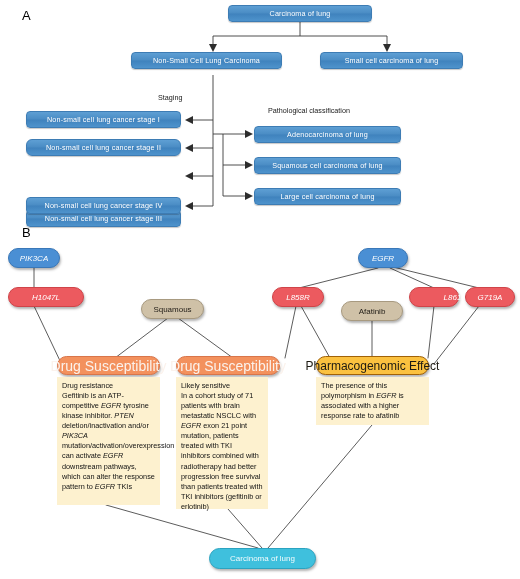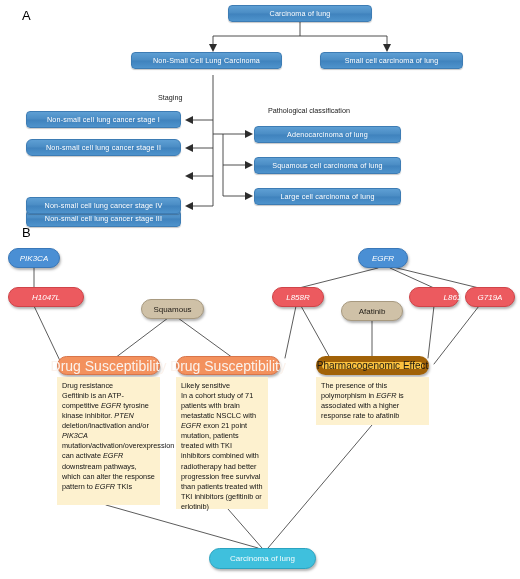--- a/index.html
+++ b/index.html
@@ -93,23 +93,23 @@
     font-size: 8px;
   }
   .n-suscept {
     background: #f3915d;
     border: 1px solid #d9754a;
     color: #fbf2ec;
     font-size: 14px;
   }
   .n-pgx {
     background: #fbc13f;
-    border: 6px solid #a16207;
+    border: 1px solid #a16207;
     color: #1d1a12;
-    font-size: 10px;
+    font-size: 12px;
   }
   .n-disease {
     background: #3fc0dd;
     border: 1px solid #2ba3c0;
     color: #f2fbfd;
     font-size: 8px;
   }
   
   .b-card {
     position: absolute;

